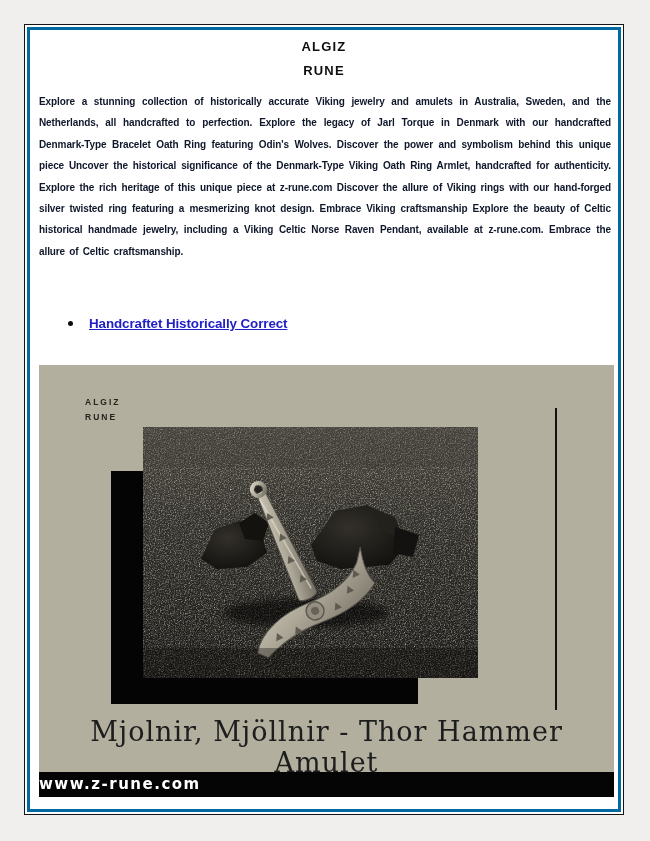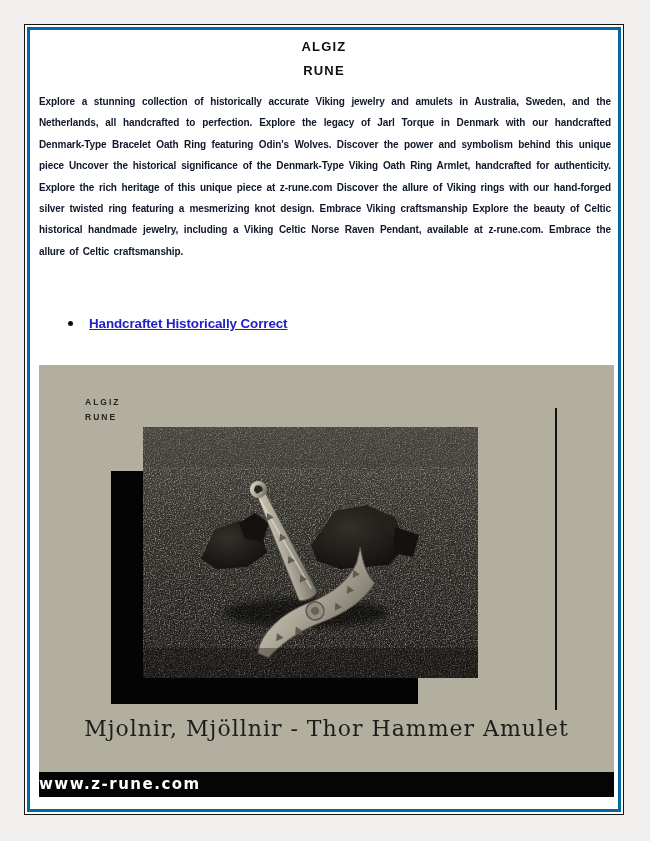--- a/index.html
+++ b/index.html
@@ -56,21 +56,21 @@
   .photo-frame {
     position:absolute; left:104px; top:62px; width:335px; height:251px;
     overflow:hidden;
   }
   .vline {
     position:absolute; left:516px; top:43px; width:2px; height:302px;
     background:#121212;
   }
   .poster-caption {
     position:absolute; left:0; right:0; top:351px; text-align:center;
-    font-family:"DejaVu Serif", serif; font-size:22px;
+    font-family:"DejaVu Serif", serif; font-size:27px;
     color:#1d1d1d; letter-spacing:1px;
   }
   .poster-bar {
     position:absolute; left:0; right:0; bottom:0; height:25px;
     background:#050505; color:#ffffff; text-align:left;
     font-family:"DejaVu Sans", sans-serif;
     font-weight:bold; font-size:15px; letter-spacing:1.5px; line-height:25px;
   }
 </style>
 </head>

